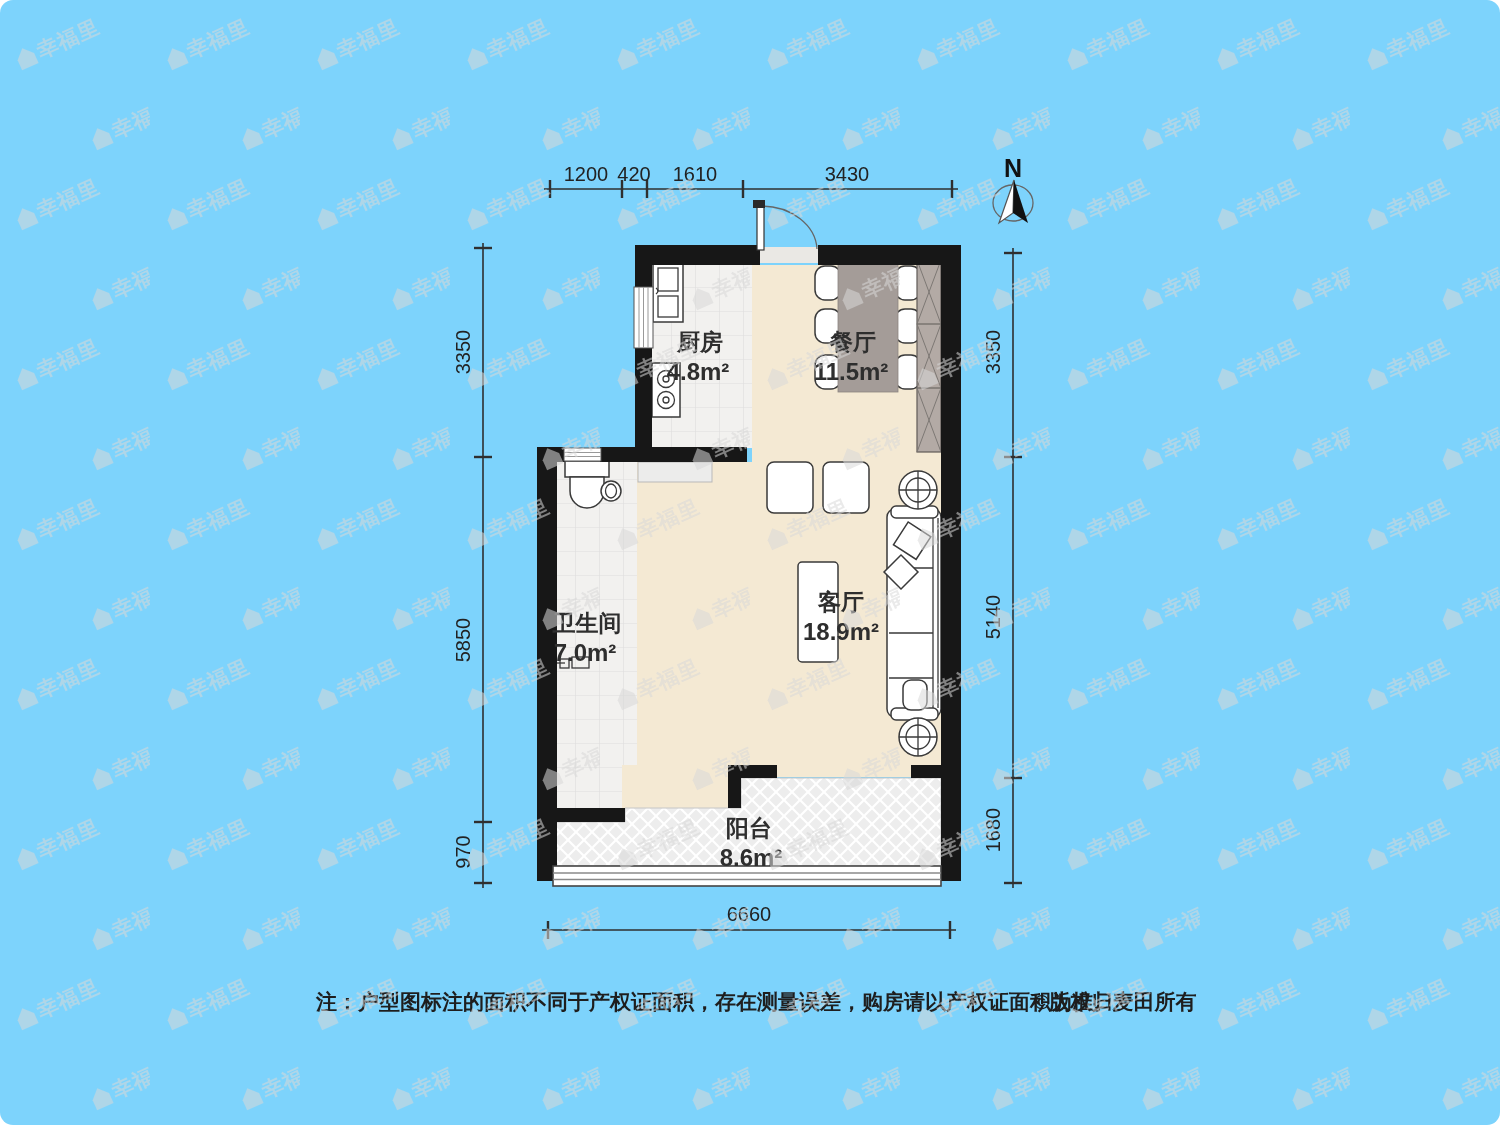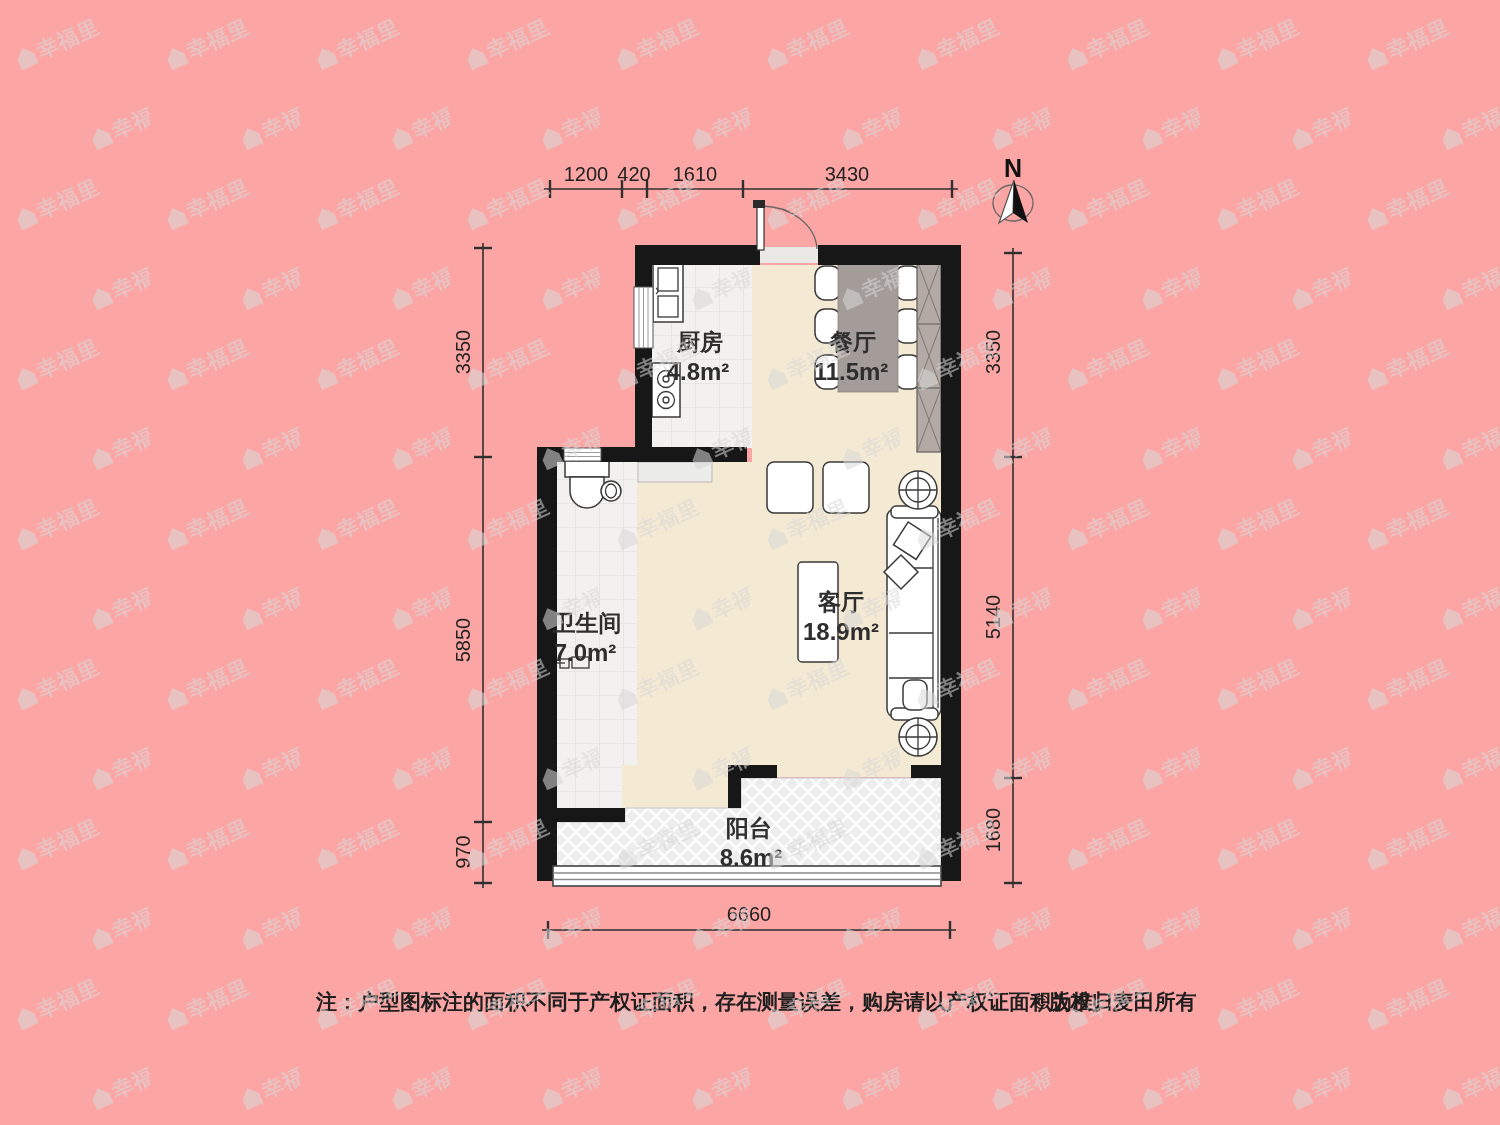--- a/index.html
+++ b/index.html
@@ -1,17 +1,17 @@
 <!DOCTYPE html>
 <html><head>
 <meta charset="utf-8">
 <style>
   html,body{margin:0;padding:0;background:#fff;}
-  .stage{position:relative;width:1500px;height:1125px;background:#fca5a5;overflow:hidden;
-         font-family:"Liberation Sans","DejaVu Sans",sans-serif;}
+  .stage{position:relative;width:1500px;height:1125px;background:#7dd3fc;overflow:hidden;
+         font-family:"Liberation Sans","DejaVu Sans",sans-serif;border-radius:13px;}
   svg{display:block}
   text{font-family:"Liberation Sans","DejaVu Sans",sans-serif;}
   .room-name{font-size:23px;font-weight:600;fill:#2e2e2e;}
   .room-area{font-size:24px;font-weight:600;fill:#2e2e2e;}
   .dim-label{font-size:20px;font-weight:500;fill:#222;}
   .dim-line{stroke:#2f2f2f;stroke-width:1.6;}
   .dim-tick{stroke:#2f2f2f;stroke-width:2.4;}
   .furn{fill:#ffffff;stroke:#3a3a3a;stroke-width:1.5;}
   .furn-thin{fill:none;stroke:#3a3a3a;stroke-width:1.3;}
   .footer-text{font-size:21px;font-weight:600;fill:#1e1e1e;}

